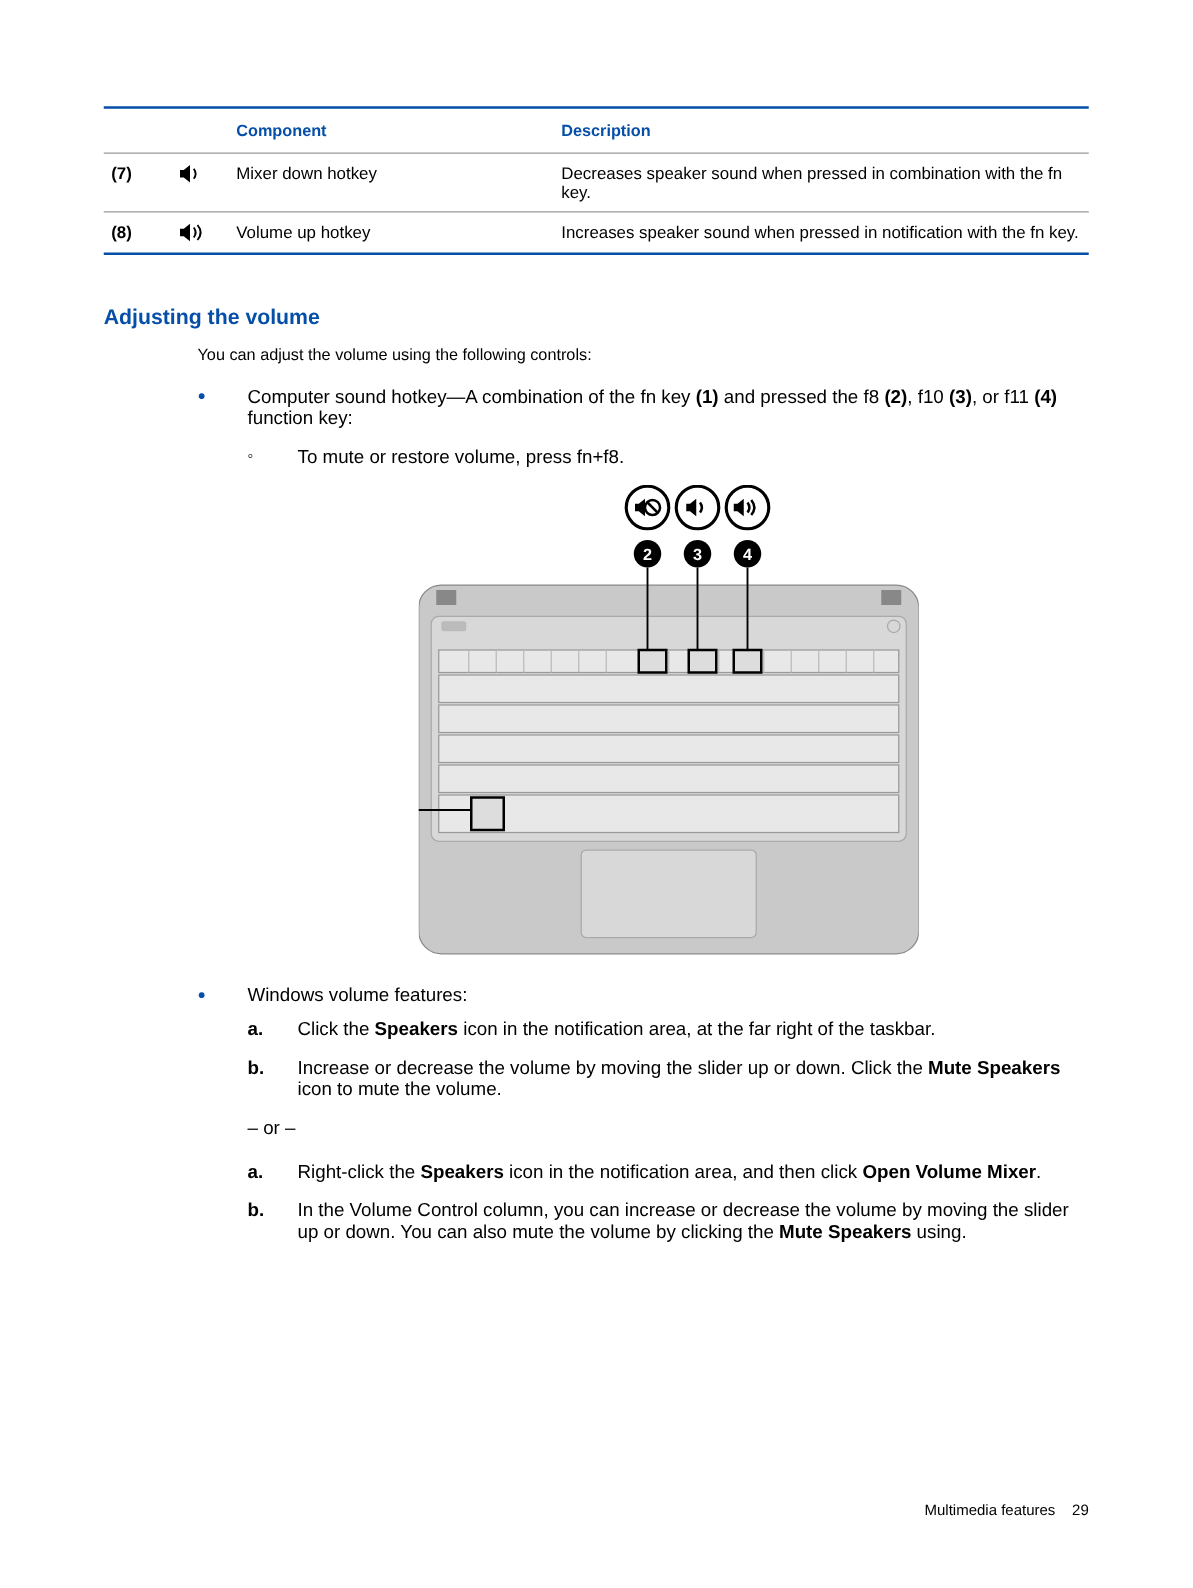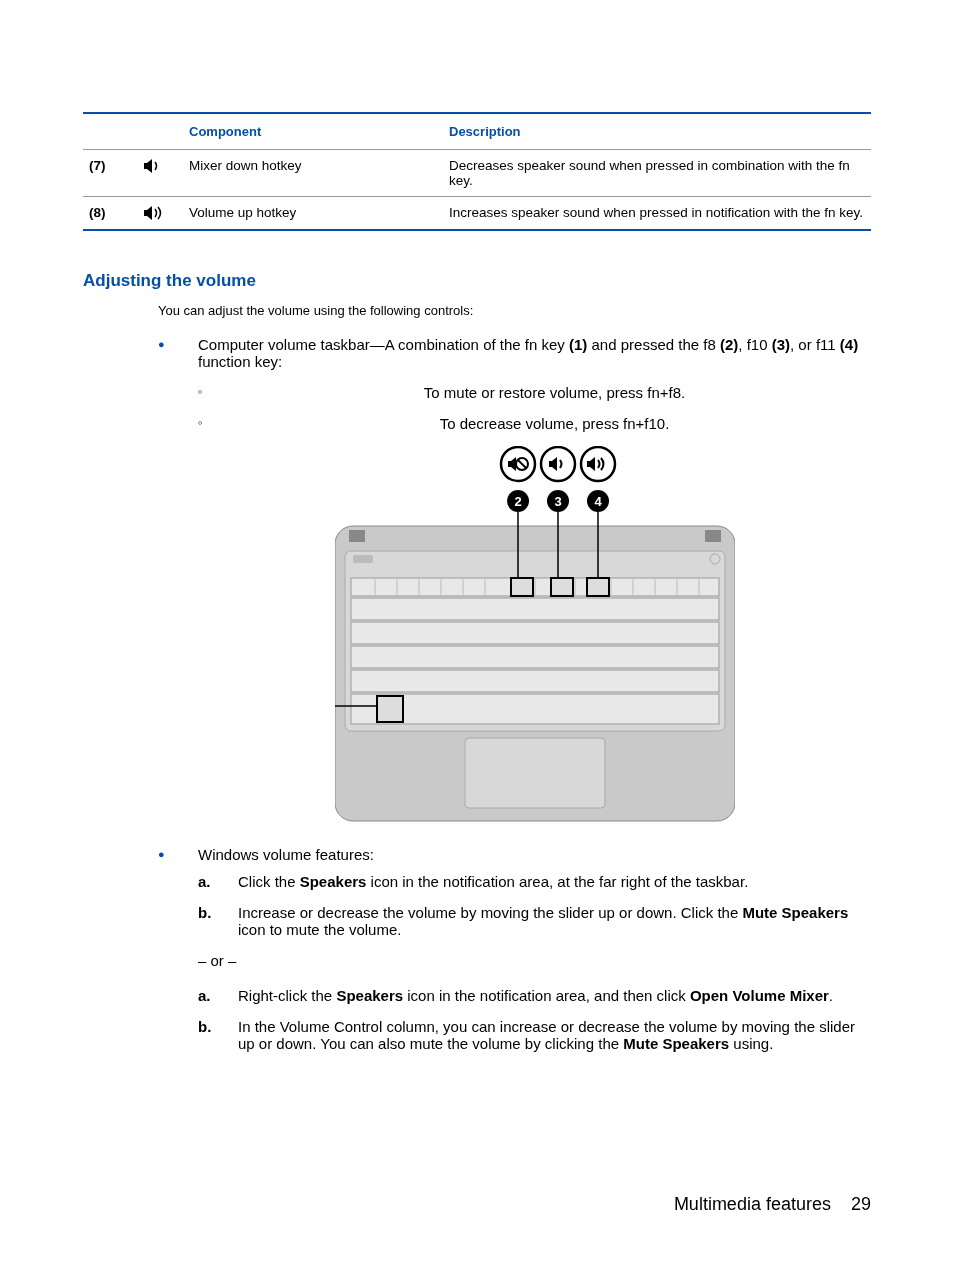--- a/index.html
+++ b/index.html
@@ -7,21 +7,21 @@
     margin: 0;
     padding: 0;
     background: #fff;
     color: #000;
   }
   .page {
     width: 954px;
     height: 1270px;
     position: relative;
     box-sizing: border-box;
-    padding: 112px 83px 0 83px;
+    padding: 85px 83px 0 83px;
   }
   .table-hr {
     border: none;
     border-top: 2px solid #054fa8;
     margin: 0;
   }
   .table-hr-thin {
     border: none;
     border-top: 1px solid #999;
     margin: 0;
@@ -78,21 +78,20 @@
   }
   ul.level2 {
     list-style: none;
     padding-left: 0;
     margin: 14px 0 0 0;
   }
   ul.level2 > li {
     position: relative;
     padding-left: 40px;
     margin-bottom: 14px;
-    text-align: center;
   }
   ul.level2 > li::before {
     content: "◦";
     position: absolute;
     left: 0;
     top: 0;
     font-size: 13px;
     color: #000;
   }
   ol.letter-list {
@@ -115,21 +114,21 @@
     margin: 6px 0 18px 0;
   }
   .illustration {
     display: block;
     margin: 10px auto 20px auto;
   }
   .footer {
     position: absolute;
     bottom: 55px;
     right: 83px;
-    font-size: 18px;
+    font-size: 12px;
   }
   .speaker-icon svg { vertical-align: top; }
 </style>
 </head>
 <body>
 
 <div class="page">
 
   <hr class="table-hr">
   <table class="tbl">
@@ -179,24 +178,23 @@
     </tr>
   </tbody>
     </table>
   <hr class="table-hr">
 
   <h2 class="section-heading">Adjusting the volume</h2>
   <div class="intro-text">You can adjust the volume using the following controls:</div>
 
   <ul class="level1">
     <li>
-      <span>Computer volume taskbar—A combination of the fn key </span><b>(1)</b><span> and pressed the </span><span class="fn-link">f8</span> <b>(2)</b><span>, </span><span class="fn-link">f10</span> <b>(3)</b><span>, or </span><span class="fn-link">f11</span> <b>(4)</b><span> function key:</span>
+      <span>Computer sound hotkey—A combination of the fn key </span><b>(1)</b><span> and pressed the </span><span class="fn-link">f8</span> <b>(2)</b><span>, </span><span class="fn-link">f10</span> <b>(3)</b><span>, or </span><span class="fn-link">f11</span> <b>(4)</b><span> function key:</span>
       <ul class="level2">
         <li><span>To mute or restore volume, press </span><span class="fn-link">fn+f8</span><span>.</span></li>
-        <li><span>To decrease volume, press </span><span class="fn-link">fn+f10</span><span>.</span></li>
       </ul>
 
       
       <svg class="illustration" width="400" height="380" viewBox="0 0 400 380">
 
         <g stroke="#000" stroke-width="2.5" fill="#fff">
           <circle cx="183" cy="18" r="17"></circle>
             <circle cx="223" cy="18" r="17"></circle>
             <circle cx="263" cy="18" r="17"></circle>
         </g>

